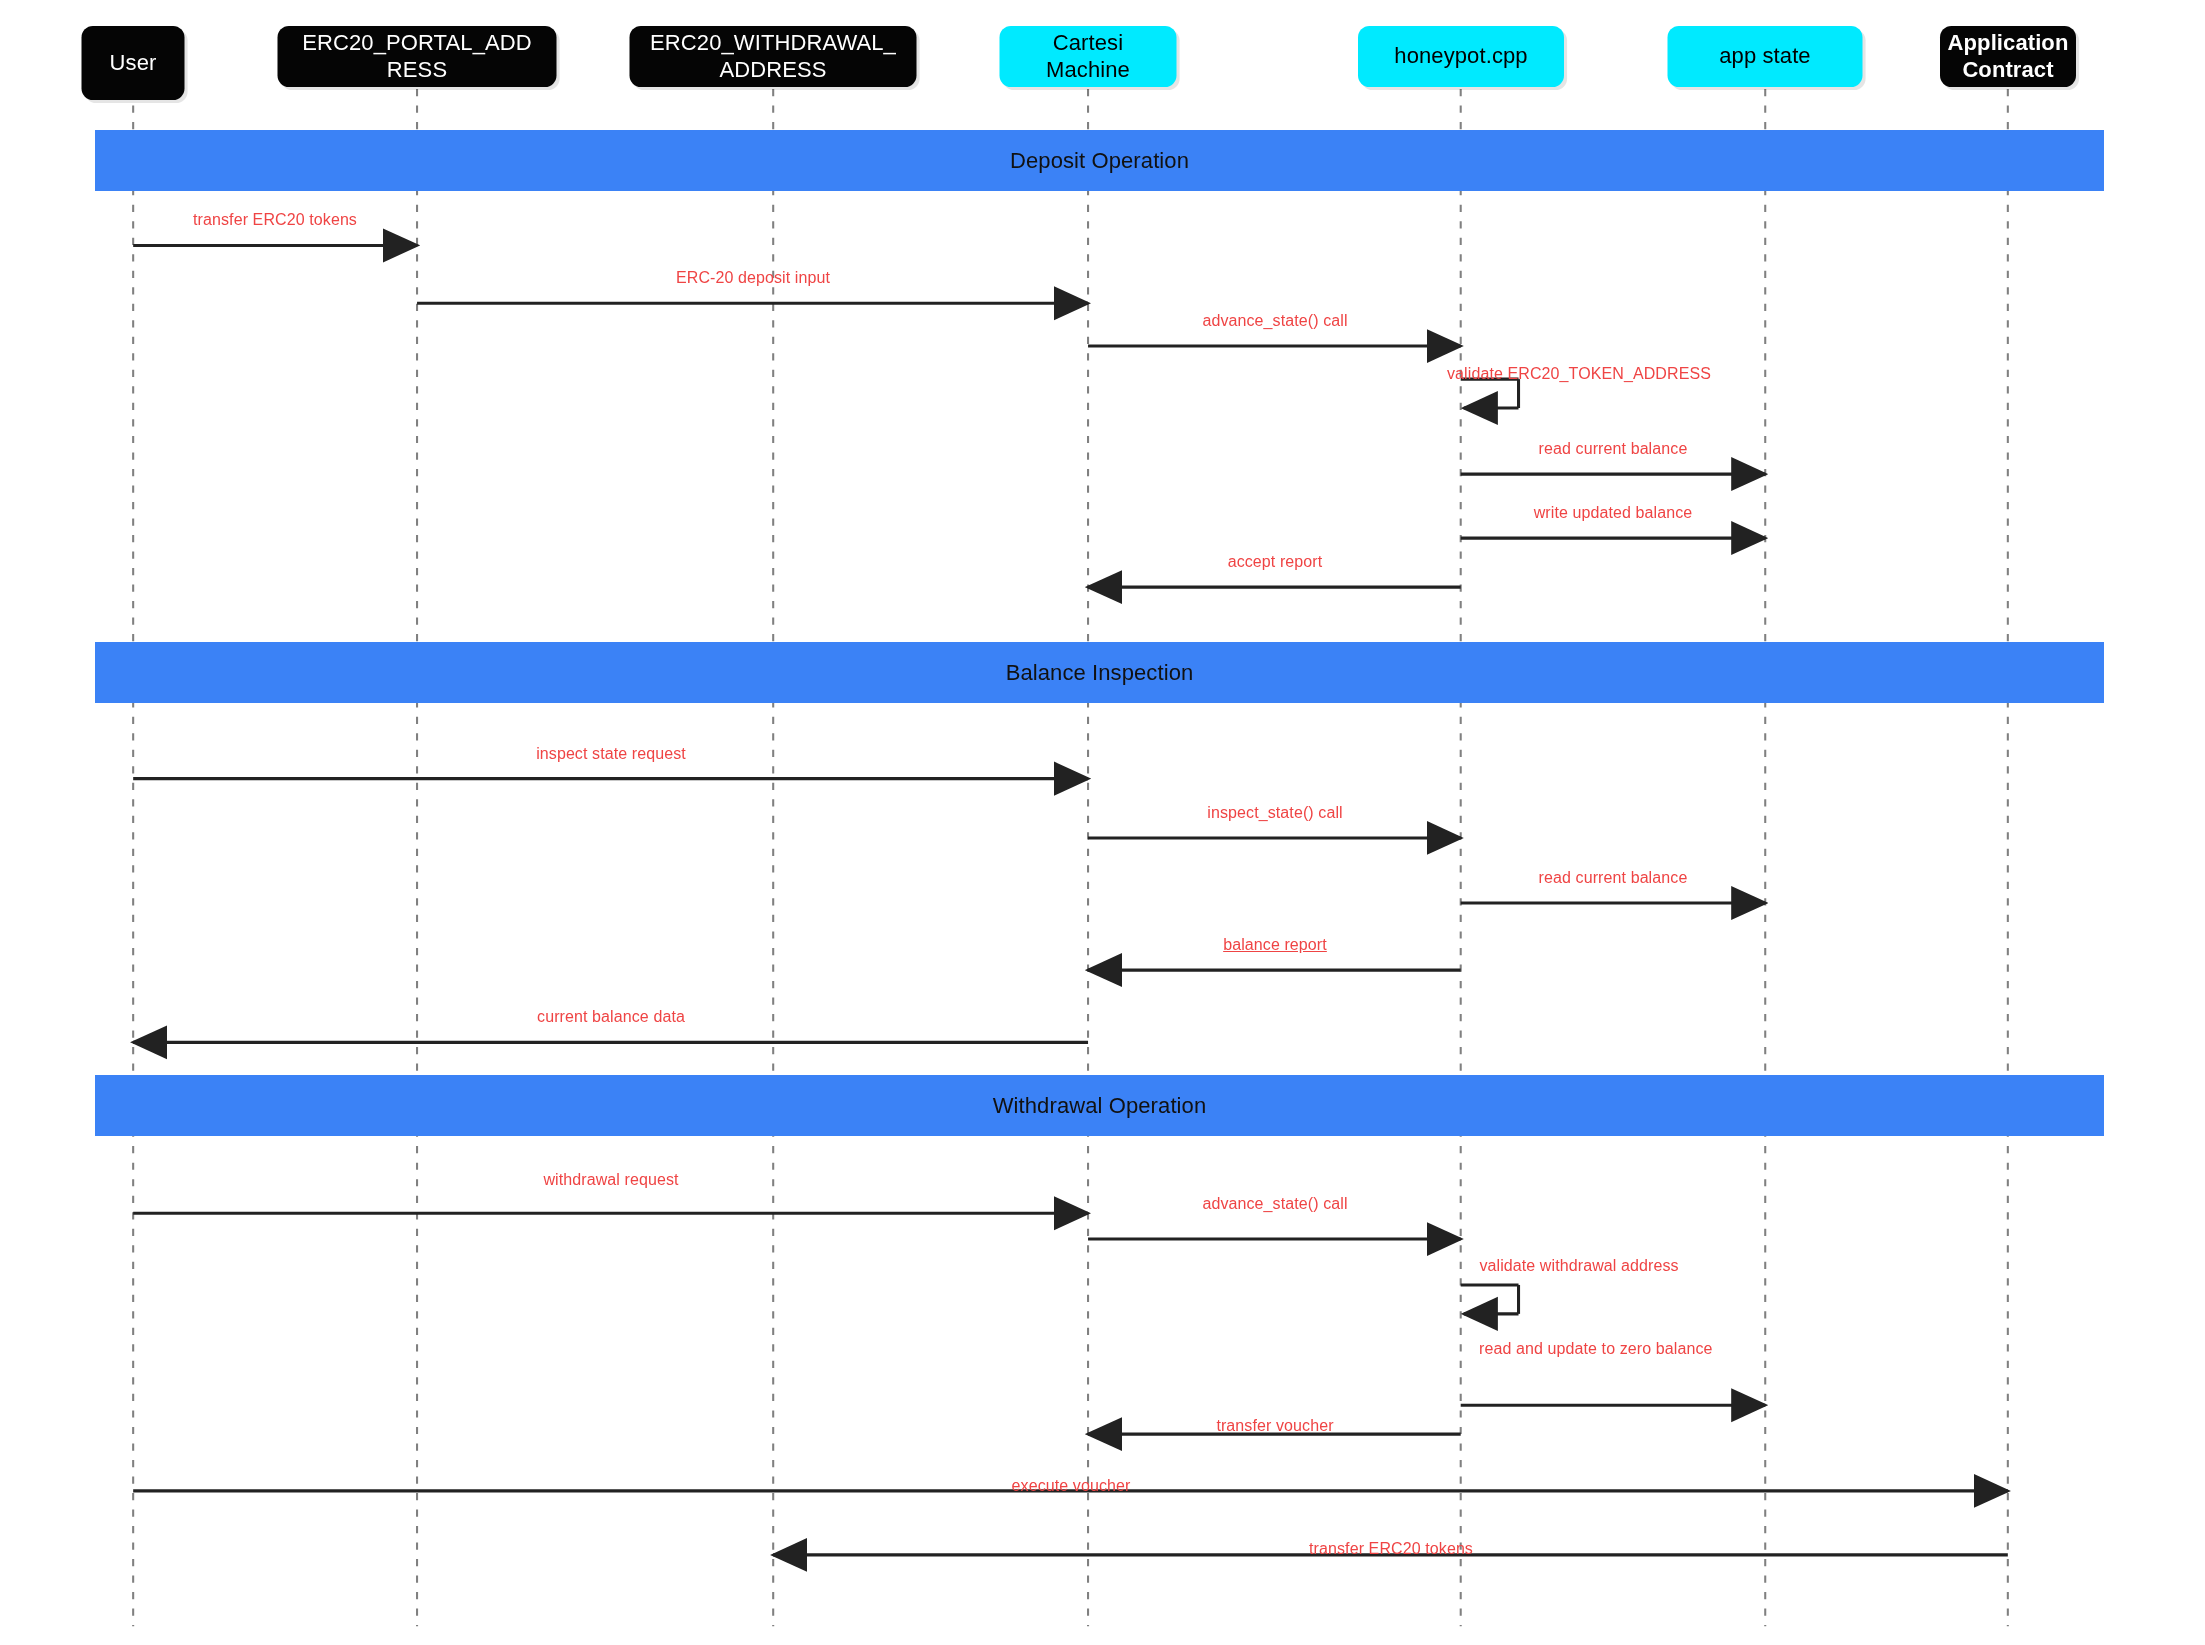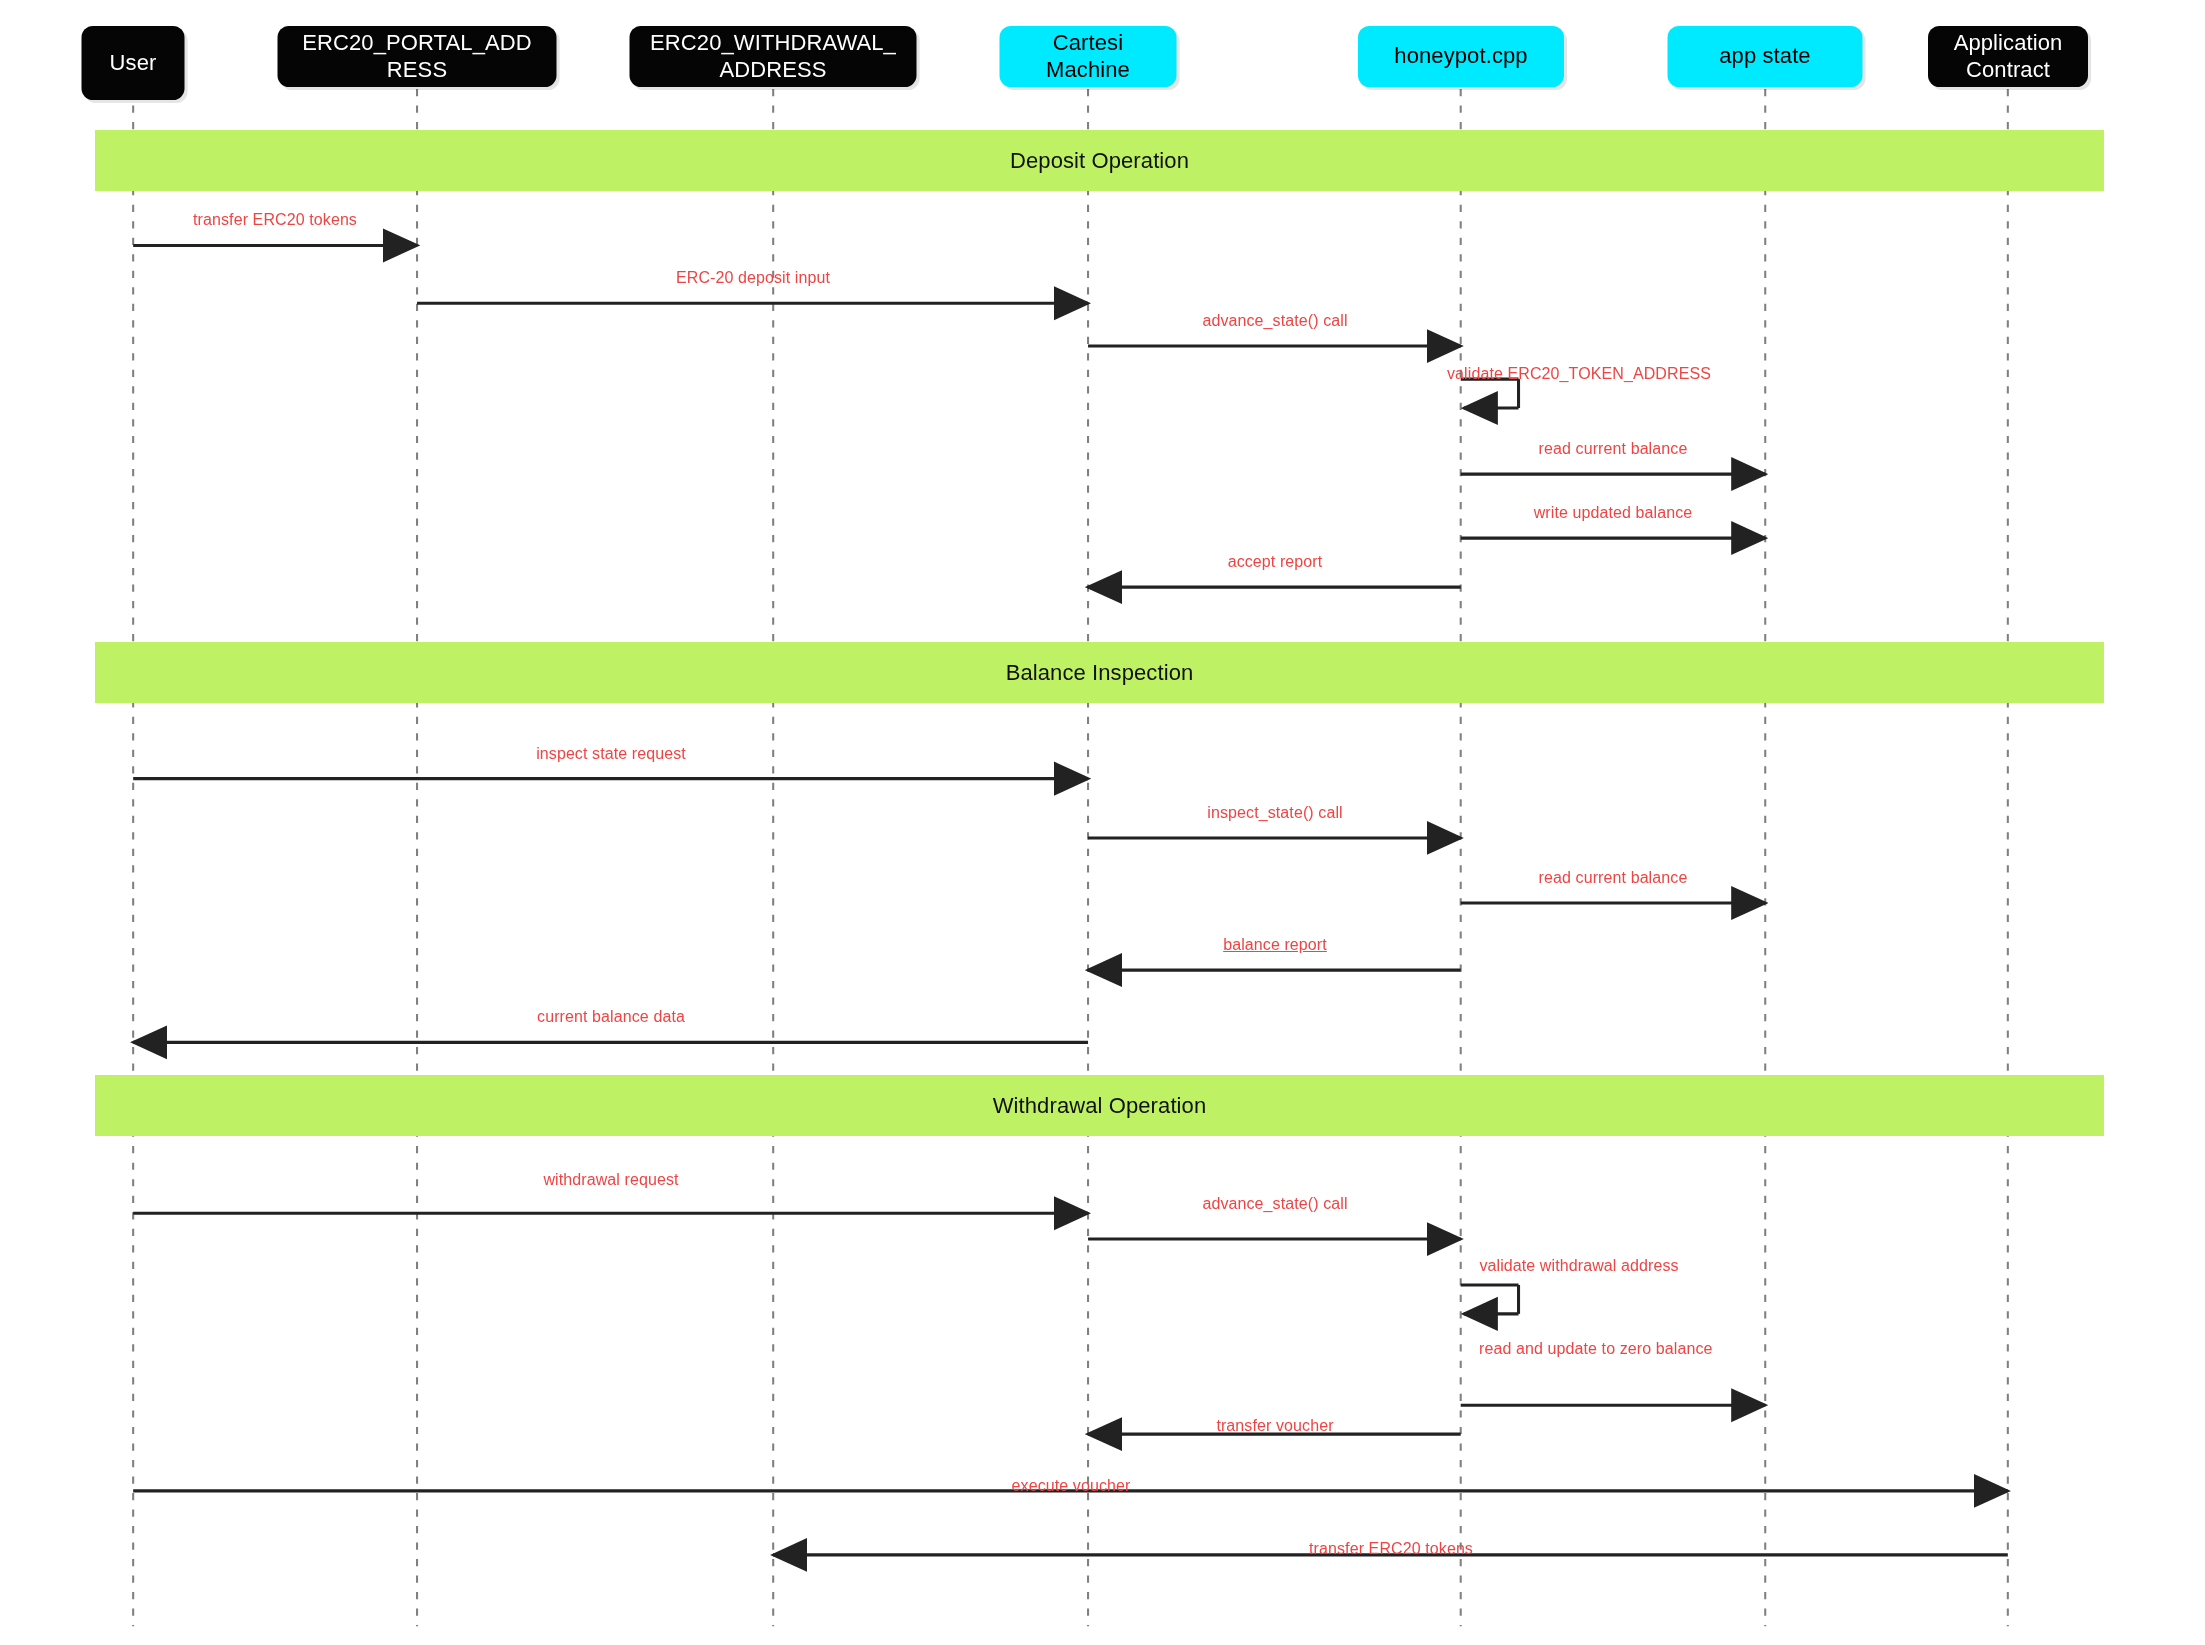--- a/index.html
+++ b/index.html
@@ -17,21 +17,21 @@
     padding:5.2px 8.3px;
     font-size:22px;
     line-height:1.22;
     letter-spacing:0.1px;
     box-shadow:3.1px 3.1px 0 rgba(0,0,0,0.10);
   }
   .participant.dark{background:#050505;color:#ffffff;}
   .participant.cyan{background:#00eaff;color:#000000;}
   .band{
     position:absolute;
-    background:#bef264;
+    background:#3b82f6;
     display:flex;align-items:center;justify-content:center;
     font-size:22px;color:#111111;
     letter-spacing:0.1px;
   }
   .msg-label{
     position:absolute;
     transform:translateX(-50%);
     font-size:16px;
     color:#ef4444;
     white-space:nowrap;
@@ -99,21 +99,21 @@
       </div>
       <div class="participant cyan" style="left: 1088px; top: 26px; width: 177px; height: 61px;">
         <span>Cartesi Machine</span>
       </div>
       <div class="participant cyan" style="left: 1461px; top: 26px; width: 206px; height: 61px;">
         <span>honeypot.cpp</span>
       </div>
       <div class="participant cyan" style="left: 1765px; top: 26px; width: 195px; height: 61px;">
         <span>app state</span>
       </div>
-      <div class="participant dark" style="left: 2008px; top: 26px; width: 160px; height: 61px;">
+      <div class="participant dark" style="left: 2008px; top: 26px; width: 136px; height: 61px; font-weight: bold;">
         <div><span>Application</span><br><span>Contract</span></div>
       </div>
     </div>
   <div id="bands">
       <div class="band" style="left: 95px; top: 130px; width: 2009px; height: 61px;">
         <span>Deposit Operation</span>
       </div>
       <div class="band" style="left: 95px; top: 642px; width: 2009px; height: 61px;">
         <span>Balance Inspection</span>
       </div>

